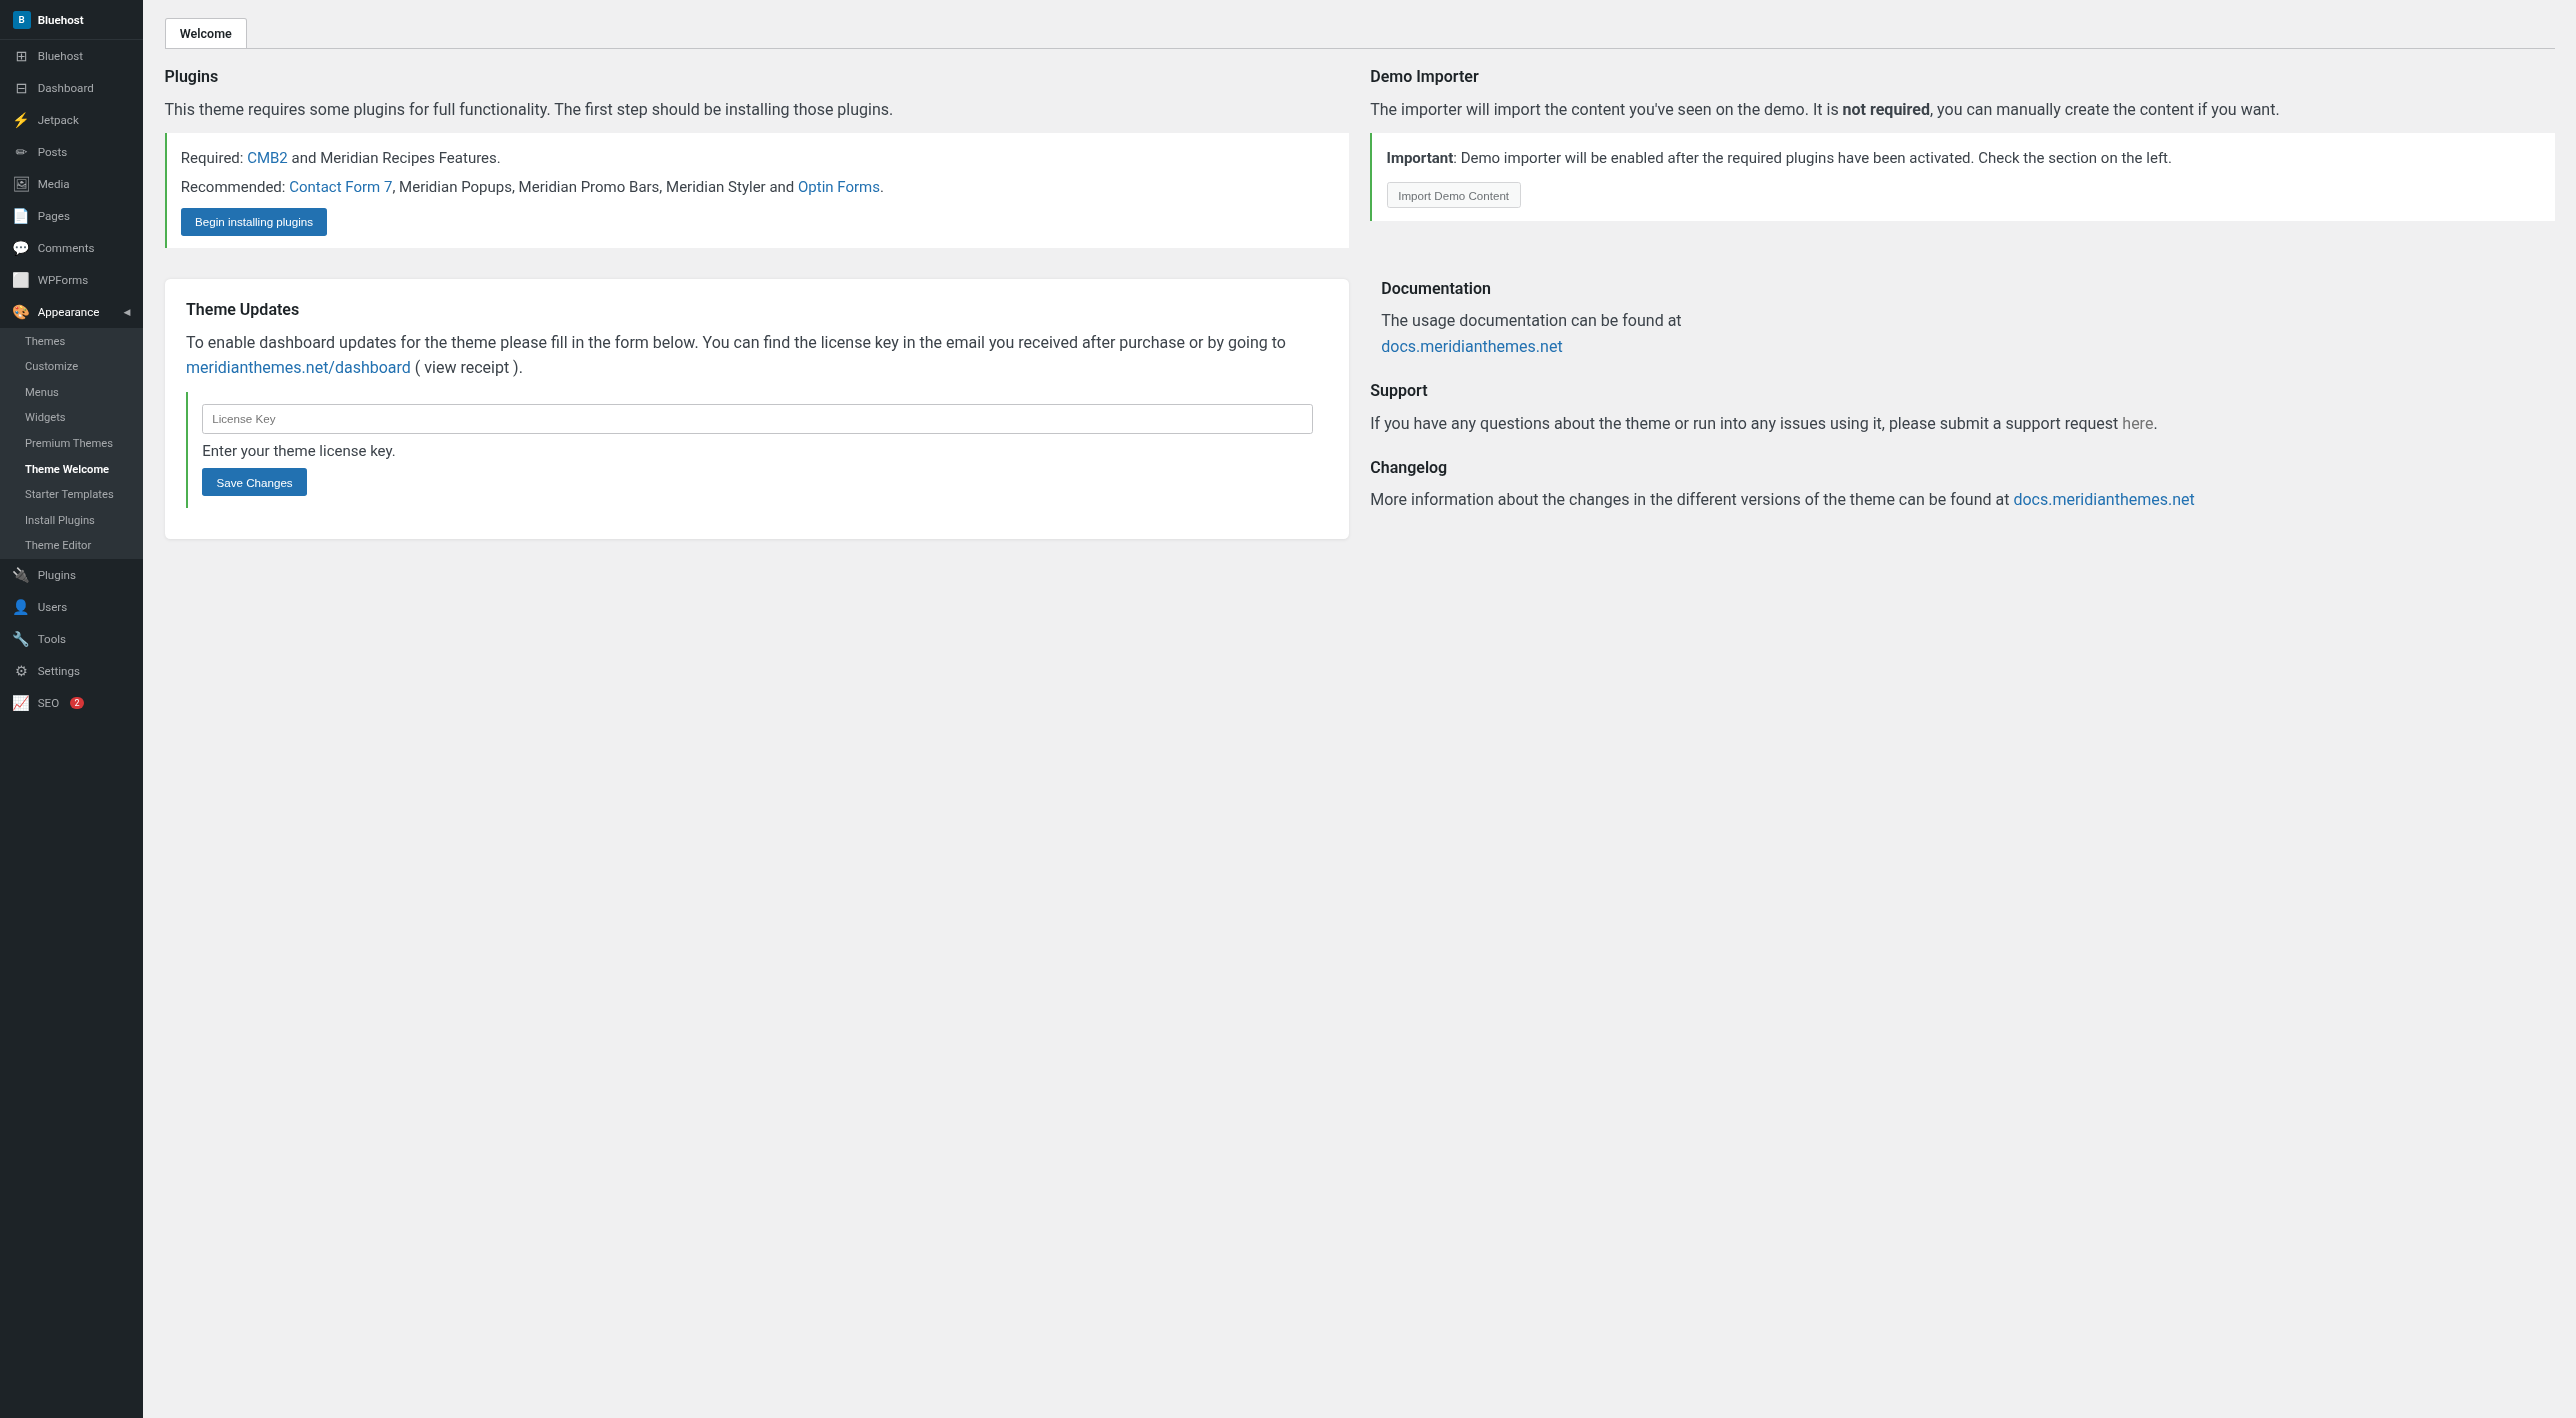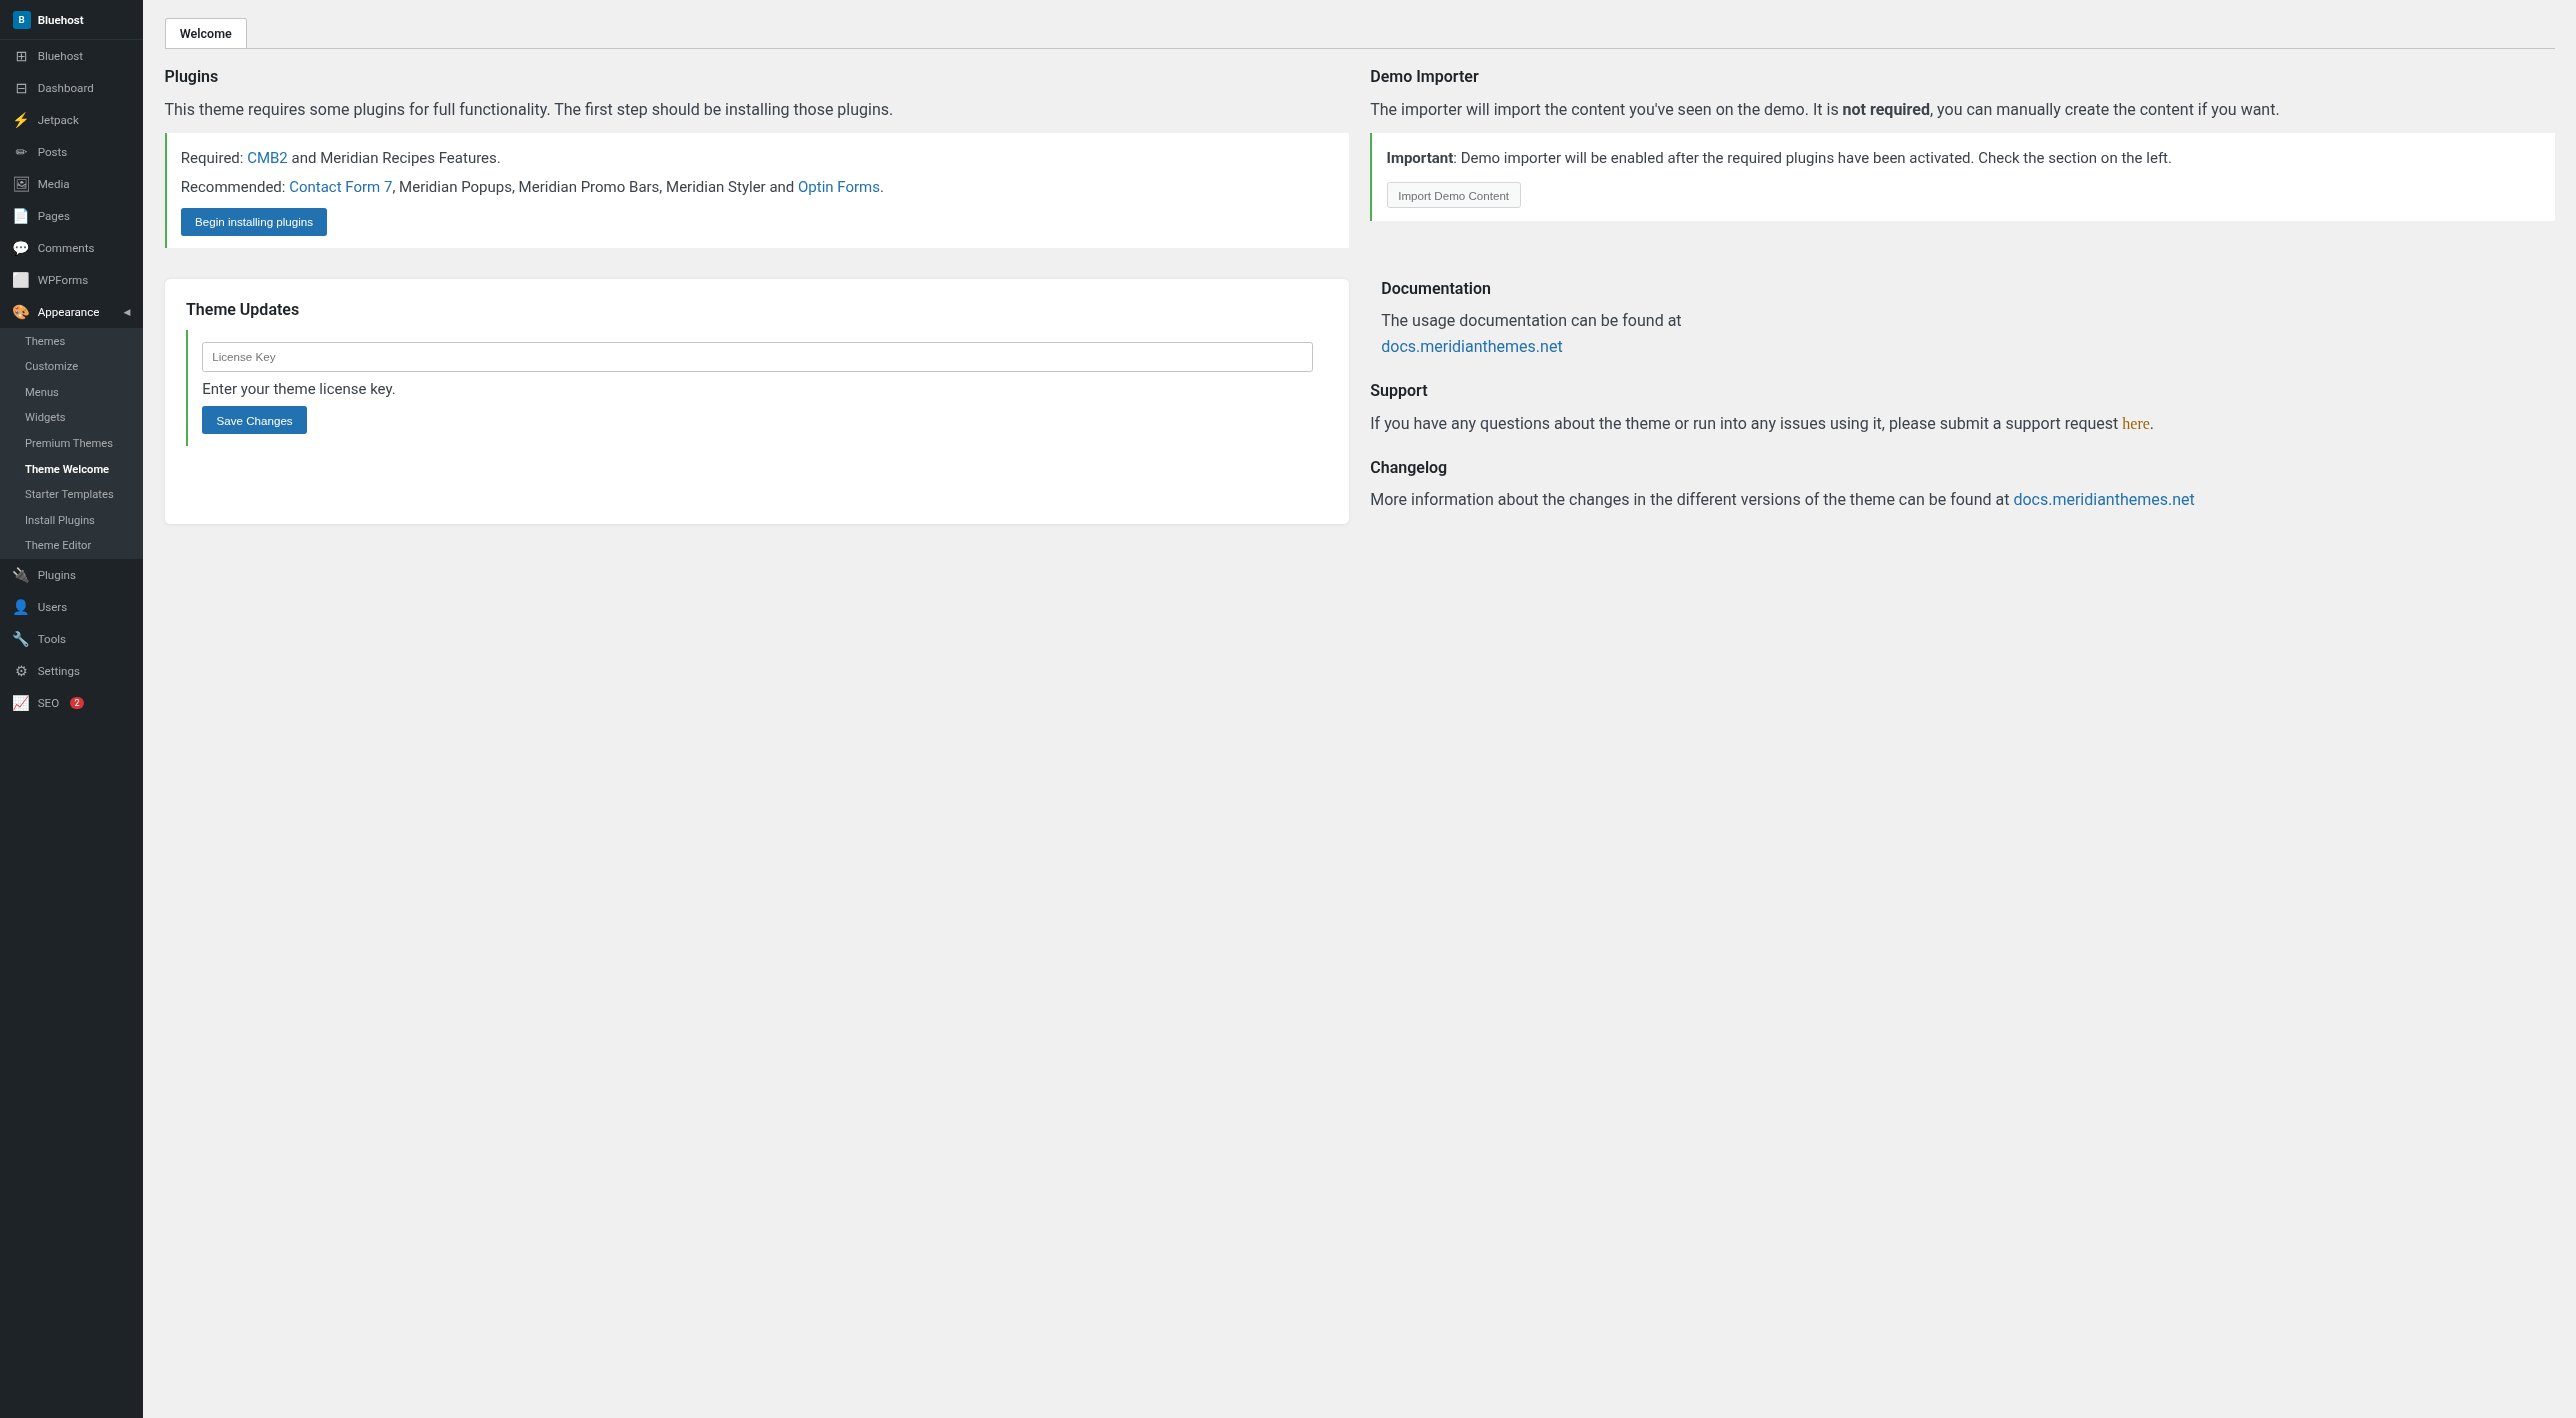--- a/index.html
+++ b/index.html
@@ -322,41 +322,46 @@
           <button class="btn-secondary" disabled="">Import Demo Content</button>
         </div>
       </div>
     </div>
   </div>
 
   <div class="content-grid">
 
     <div class="card">
       <h2 class="section-title">Theme Updates</h2>
+      <p class="section-text">
+        <span>To enable dashboard updates for the theme please fill in the form below. You can find the license key in the email you received after purchase or by going to</span>
+        <a href="#" style="color:#2271b1;text-decoration:none;">meridianthemes.net/dashboard</a>
+        <span>( view receipt ).</span>
+      </p>
       <div class="info-box">
         <input class="input-field" type="text" placeholder="License Key" style="">
         <p class="input-hint">Enter your theme license key.</p>
         <button class="btn-primary">Save Changes</button>
       </div>
     </div>
 
     <div>
 
       <div style="margin-bottom: 21.5px; margin-left: 11px;">
         <h2 class="section-title">Documentation</h2>
         <p class="section-text">
           <span>The usage documentation can be found at</span>
           <br><a href="#" style="color:#2271b1;text-decoration:none;">docs.meridianthemes.net</a>
         </p>
       </div>
 
       <div style="margin-bottom: 21.5px;">
         <h2 class="section-title">Support</h2>
         <p class="section-text">
-          <span>If you have any questions about the theme or run into any issues using it, please submit a support request </span><a href="#" style="color:#a16207;text-decoration:none;font-family:Liberation Serif, serif;">here</a><span>.</span>
+          <span>If you have any questions about the theme or run into any issues using it, please submit a support request </span><a href="#" style="color:#737373;text-decoration:none;">here</a><span>.</span>
         </p>
       </div>
 
       <div>
         <h2 class="section-title">Changelog</h2>
         <p class="section-text">
           <span>More information about the changes in the different versions of the theme can be found at </span><a href="#" style="color:#2271b1;text-decoration:none;">docs.meridianthemes.net</a>
         </p>
       </div>
     </div>

